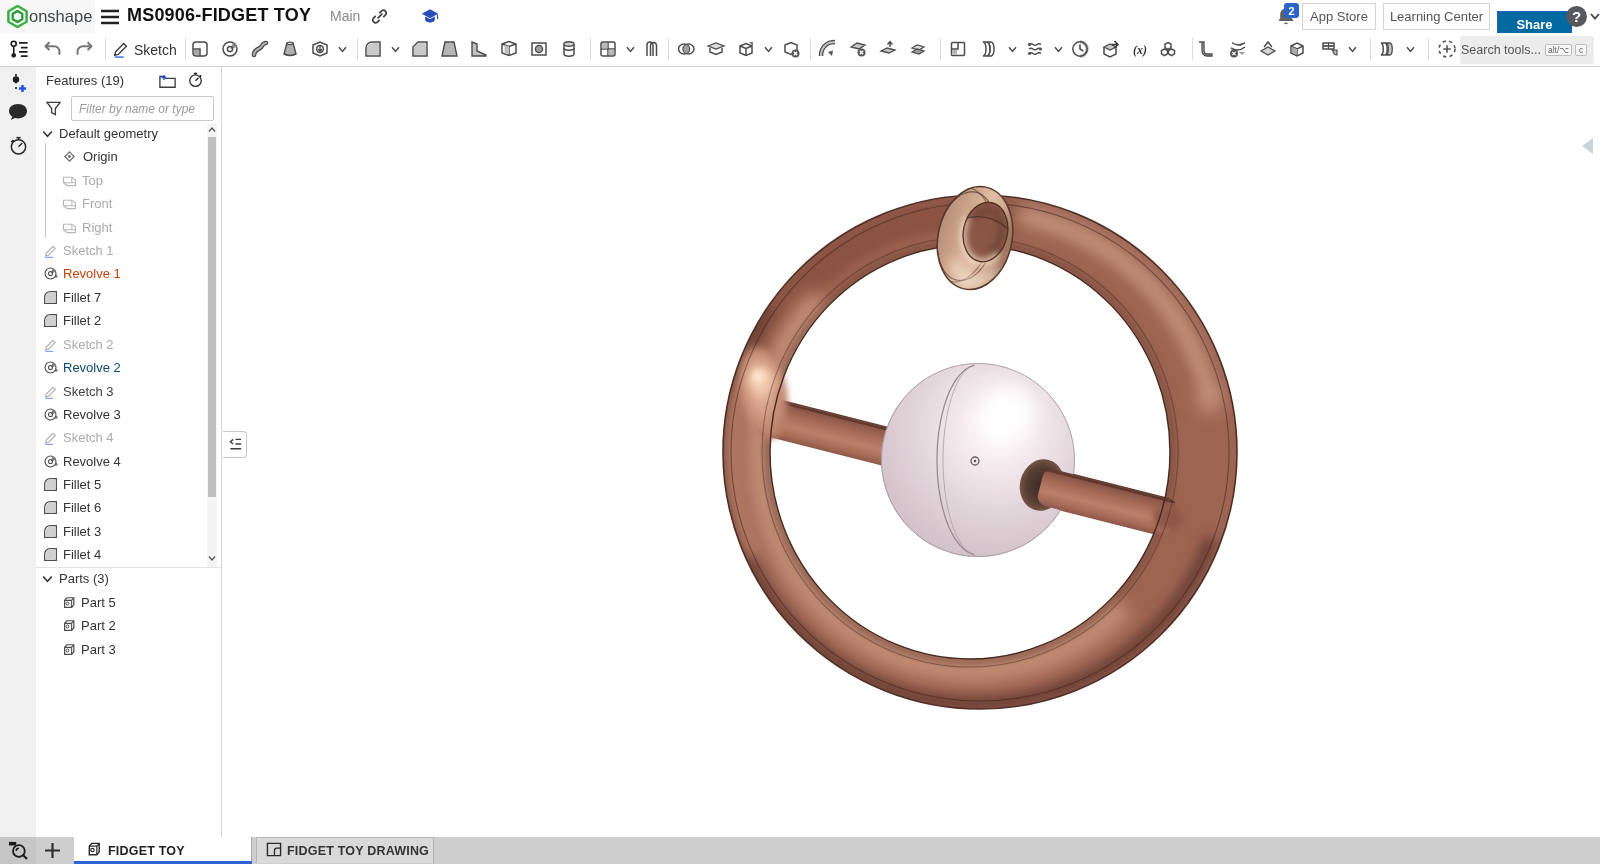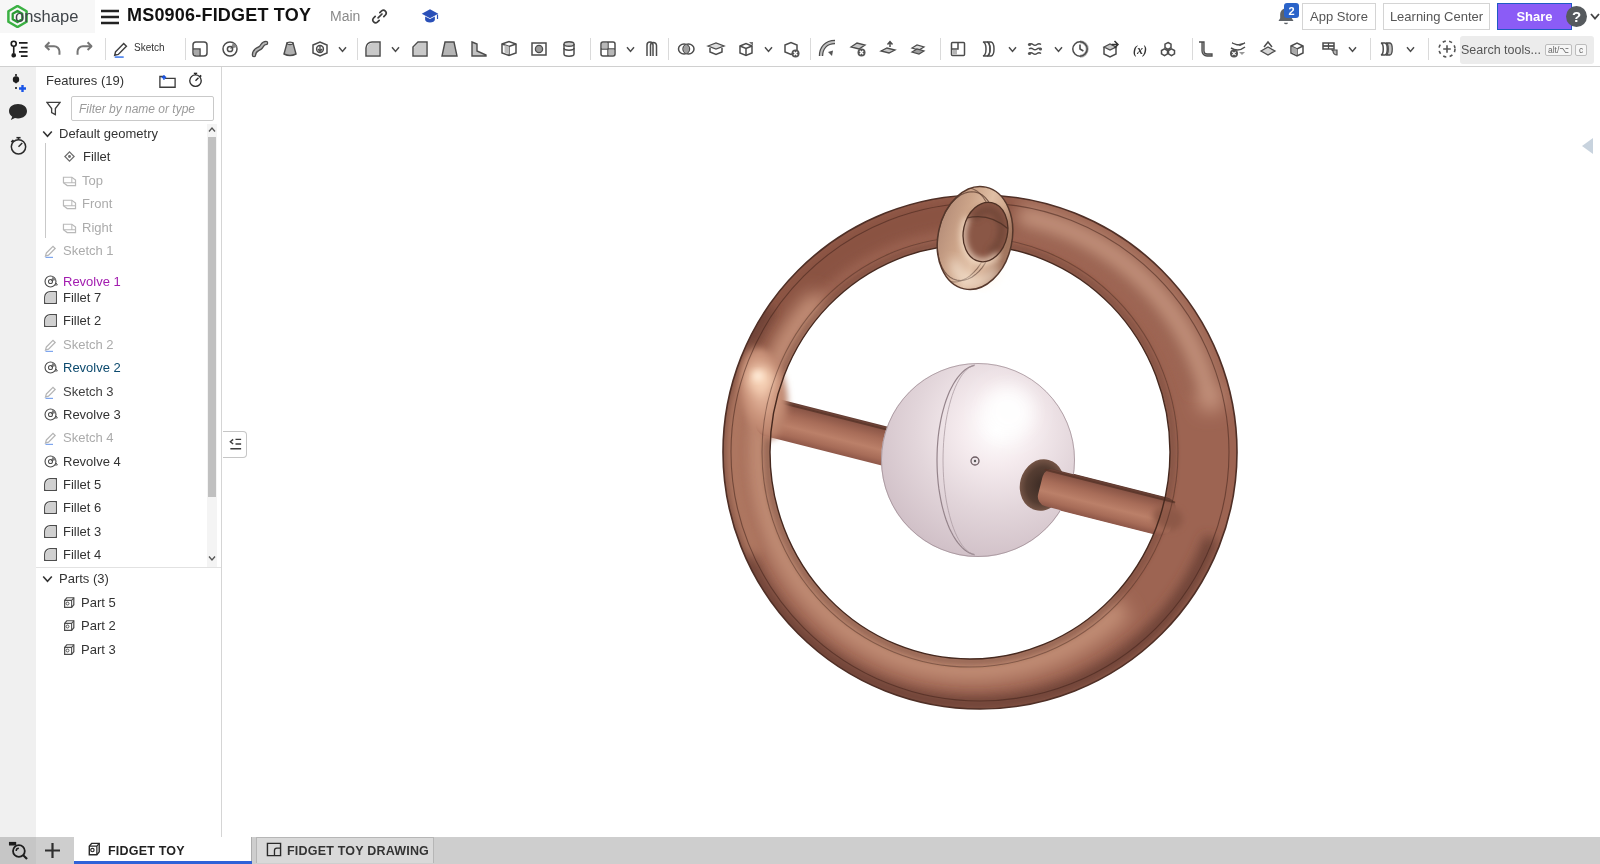--- a/index.html
+++ b/index.html
@@ -21,21 +21,21 @@
 </style>
 </head>
 <body>
 <div id="header"></div>
 <div id="logoarea"></div>
 
 <svg class="abs" style="left:6px;top:5px" width="23" height="23" viewBox="0 0 24 24">
   <path d="M12 1 L21.5 6.5 V17.5 L12 23 L2.5 17.5 V6.5 Z" fill="none" stroke="#3bb143" stroke-width="2.6" stroke-linejoin="round"></path>
   <path d="M12 6.2 L17 9.1 V14.9 L12 17.8 L7 14.9 V9.1 Z" fill="none" stroke="#2a9a35" stroke-width="2.4" stroke-linejoin="round"></path>
 </svg>
-<div class="abs" style="left:15px;top:7px;font-size:16.5px;color:#40454a;letter-spacing:0px;">onshape</div>
+<div class="abs" style="left:29px;top:7px;font-size:16.5px;color:#40454a;letter-spacing:0px;">onshape</div>
 
 <svg class="abs" style="left:101px;top:9px" width="18" height="16" viewBox="0 0 18 16">
   <g stroke="#222" stroke-width="2.6">
       <path d="M0 2h18M0 8h18M0 14h18"></path>
     </g>
 </svg>
 <div class="abs" style="left:127px;top:5px;font-size:18px;font-weight:bold;color:#111;letter-spacing:0.2px;">MS0906-FIDGET TOY</div>
 <div class="abs" style="left:330px;top:8px;font-size:14px;color:#8a8a8a;">Main</div>
 
 <svg class="abs" style="left:371px;top:8px" width="17" height="17" viewBox="0 0 24 24">
@@ -52,42 +52,42 @@
   <path d="M22 8 v6" stroke="#2a50b8" stroke-width="1.6"></path>
 </svg>
 
 <svg class="abs" style="left:1276px;top:6px" width="20" height="21" viewBox="0 0 24 24">
   <path d="M12 2 a7 7 0 0 0 -7 7 v5 l-2 3.5 h18 l-2-3.5 v-5 a7 7 0 0 0 -7-7 z" fill="#5f6368"></path>
   <path d="M9.5 19.5 a2.6 2.6 0 0 0 5 0 z" fill="#5f6368"></path>
 </svg>
 <div class="abs" style="left:1284px;top:3px;width:15px;height:15px;background:#2a63c9;border-radius:3px;color:#fff;font-size:11px;font-weight:bold;display:flex;align-items:center;justify-content:center;">2</div>
 <div class="btn" style="left:1302px;width:74px;">App Store</div>
 <div class="btn" style="left:1383px;width:107px;">Learning Center</div>
-<div class="btn" style="left:1497px;width:75px;background:#8b5cf6;border-color:#1f5bc4;color:#fff;font-weight:bold;">Share</div>
+<div class="btn" style="left:1497px;width:75px;background:#0369a1;border-color:#1f5bc4;color:#fff;font-weight:bold;margin-top:8px;">Share</div>
 <div class="abs" style="left:1566px;top:6px;width:21px;height:21px;border-radius:50%;background:#565a5e;color:#fff;font-size:15px;font-weight:bold;display:flex;align-items:center;justify-content:center;">?</div>
 <svg class="abs" style="left:1590px;top:13px" width="10" height="7" viewBox="0 0 10 7">
     <path d="M1 1 L5 5.6 L9 1" fill="none" stroke="#444" stroke-width="1.8"></path>
   </svg>
 <div id="lefttopcell"></div>
 <div id="toolbar"></div>
 <div id="leftstrip"></div>
 
 <svg class="abs" style="left:43px;top:40px" width="19" height="17" viewBox="0 0 24 22">
  <path d="M8 3 L3 8 L8 13" fill="none" stroke="#757575" stroke-width="2.6" stroke-linejoin="round"></path>
  <path d="M3 8 H14 a7 7 0 0 1 7 7 v4" fill="none" stroke="#757575" stroke-width="2.6"></path>
 </svg>
 <svg class="abs" style="left:75px;top:40px" width="19" height="17" viewBox="0 0 24 22">
  <path d="M16 3 L21 8 L16 13" fill="none" stroke="#757575" stroke-width="2.6" stroke-linejoin="round"></path>
  <path d="M21 8 H10 a7 7 0 0 0 -7 7 v4" fill="none" stroke="#757575" stroke-width="2.6"></path>
 </svg>
 <svg class="abs" style="left:112px;top:40px" width="18" height="18" viewBox="0 0 20 20">
  <path d="M4 13 L13 4 l3 3 L7 16 l-4 1 z" fill="none" stroke="#3f3f3f" stroke-width="1.6"></path>
  <path d="M3 19 h10" stroke="#5b8def" stroke-width="2"></path>
 </svg>
-<div class="abs" style="left:134px;top:42px;font-size:10px;color:#333;">Sketch</div>
+<div class="abs" style="left:134px;top:42px;font-size:14px;color:#333;">Sketch</div>
 <div id="tbicons">
     <svg class="abs" style="left:190px;top:39px" width="20" height="20" viewBox="0 0 20 20">
       <rect x="3" y="3" width="14" height="14" rx="3" stroke="#4c4c4c" stroke-width="1.5" fill="none"></rect>
       <path d="M3 10 h7 v7" stroke="#4c4c4c" stroke-width="1.5" fill="none"></path>
       <path d="M4 11 h5 v5 h-5 z" fill="#a9a9a9"></path>
     </svg>
     <svg class="abs" style="left:220px;top:39px" width="20" height="20" viewBox="0 0 20 20">
       <circle cx="10" cy="10" r="7" stroke="#4c4c4c" stroke-width="1.5" fill="none"></circle>
       <path d="M10 10 L17 8 A7 7 0 0 0 13 4 z" fill="#888"></path>
       <circle cx="10" cy="10" r="2.6" stroke="#4c4c4c" stroke-width="1.5" fill="none"></circle>
@@ -342,21 +342,21 @@
       <svg width="11" height="8" viewBox="0 0 11 8" style="margin-right:6px">
         <path d="M1.2 1.5 L5.5 6.2 L9.8 1.5" fill="none" stroke="#333" stroke-width="1.6"></path>
       </svg>
       <span>Default geometry</span>
     </div>
     <div class="row" style="left:64px;top:145px;color:#333">
       <svg width="11" height="11" viewBox="0 0 12 12" style="margin-right:8px">
         <path d="M6 1 L11 6 L6 11 L1 6 Z" fill="none" stroke="#6e6e6e" stroke-width="1.4"></path>
         <circle cx="6" cy="6" r="1.6" fill="#6e6e6e"></circle>
       </svg>
-      <span>Fillet</span>
+      <span>Origin</span>
     </div>
     <div class="row" style="left:62px;top:169px;color:#ababab">
       <svg width="15" height="13" viewBox="0 0 16 14" style="margin-right:5px">
         <path d="M1.5 3.5 h9 l4 3 v6 h-9 l-4-3 z" fill="none" stroke="#b9b9b9" stroke-width="1.3"></path>
         <path d="M10.5 3.5 v6 h4 M10.5 9.5 l-9 .0" fill="none" stroke="#b9b9b9" stroke-width="1.1"></path>
       </svg>
       <span>Top</span>
     </div>
     <div class="row" style="left:62px;top:192px;color:#ababab">
       <svg width="15" height="13" viewBox="0 0 16 14" style="margin-right:5px">
@@ -372,21 +372,21 @@
       </svg>
       <span>Right</span>
     </div>
     <div class="row" style="left:43px;top:239px;color:#ababab">
       <svg width="15" height="15" viewBox="0 0 18 18" style="margin-right:5px">
         <path d="M4 12 L12 4 l2.6 2.6 L6.6 14.6 l-3.6 1 z" fill="none" stroke="#b5b5b5" stroke-width="1.5"></path>
         <path d="M3 17.4 h9" stroke="#7fa6ee" stroke-width="1.7"></path>
       </svg>
       <span>Sketch 1</span>
     </div>
-    <div class="row" style="left:43px;top:270px;color:#a21caf">
+    <div class="row" style="left:43px;top:262px;color:#c2410c">
       <svg width="15" height="15" viewBox="0 0 20 20" style="margin-right:5px">
         <circle cx="10" cy="10" r="7.3" fill="none" stroke="#4c4c4c" stroke-width="1.5"></circle>
         <path d="M10 10 L17.2 8 A7.3 7.3 0 0 0 13 3.4 z" fill="#808080"></path>
         <circle cx="10" cy="10" r="2.7" fill="none" stroke="#4c4c4c" stroke-width="1.4"></circle>
         <path d="M17.6 12 l1.6 2.6 -3 .2" fill="none" stroke="#4c4c4c" stroke-width="1.2"></path>
       </svg>
       <span>Revolve 1</span>
     </div>
     <div class="row" style="left:43px;top:286px;color:#333">
       <svg width="15" height="15" viewBox="0 0 18 18" style="margin-right:5px">

